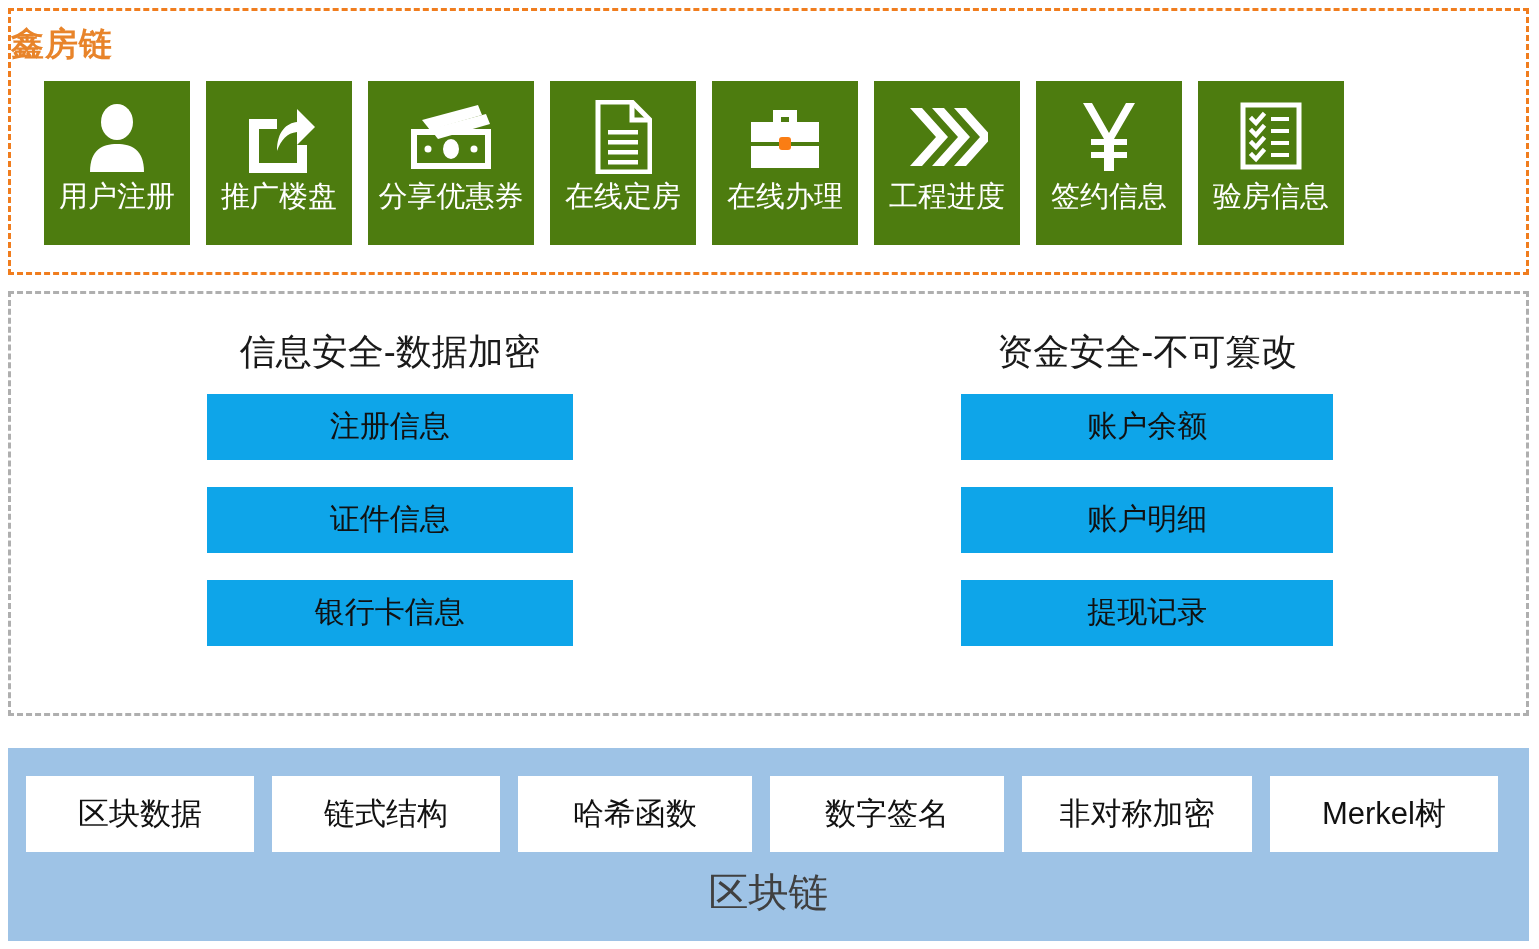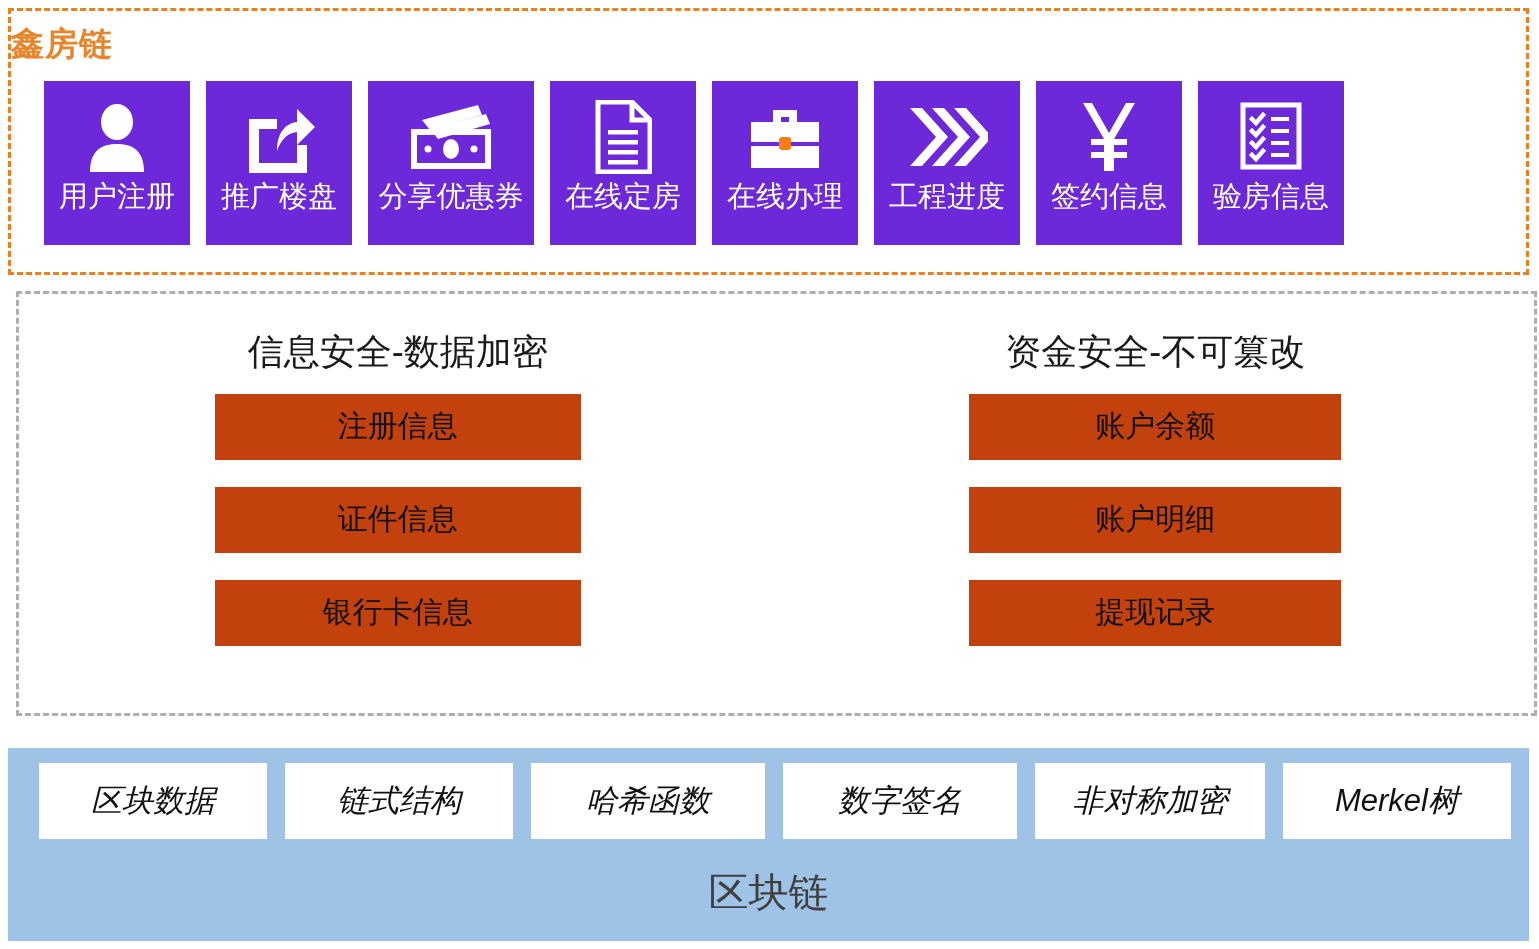--- a/index.html
+++ b/index.html
@@ -36,21 +36,21 @@
     left:0; top:70px;
     width:100%;
     height:164px;
     display:flex;
     justify-content:flex-start;
     align-items:flex-start;
     padding-left:33px;
     box-sizing:border-box;
   }
   .tile{
-    background:#6d28d9;
+    background:#4d7c0f;
     height:164px;
     margin-right:16px;
     display:flex;
     flex-direction:column;
     align-items:center;
     justify-content:flex-start;
     box-sizing:border-box;
     padding-top:14px;
   }
   .tile.w-normal{width:146px;}
@@ -67,21 +67,21 @@
     color:#ffffff;
     font-size:29px;
     line-height:1.05;
     white-space:nowrap;
     margin-top:2px;
   }
 
   
   .mid-section{
     position:absolute;
-    left:16px; top:291px;
+    left:8px; top:291px;
     width:1521px; height:425px;
     border:3px dashed #AFAFAF;
     box-sizing:border-box;
     background:#ffffff;
     display:flex;
   }
   .mid-col{
     flex:1;
     display:flex;
     flex-direction:column;
@@ -90,21 +90,21 @@
     box-sizing:border-box;
   }
   .mid-heading{
     font-size:36px;
     color:#1a1a1a;
     line-height:1.1;
     margin-bottom:22px;
     white-space:nowrap;
   }
   .mid-box{
-    background:#c2410c;
+    background:#0ea5e9;
     color:#111111;
     font-size:30px;
     height:66px;
     display:flex;
     align-items:center;
     justify-content:center;
     margin-bottom:27px;
     white-space:nowrap;
     box-sizing:border-box;
   }
@@ -115,26 +115,25 @@
   
   .bottom-section{
     position:absolute;
     left:8px; top:748px;
     width:1521px; height:193px;
     background:#9EC3E6;
     box-sizing:border-box;
   }
   .bottom-row{
     position:absolute;
-    left:0; top:15px;
-    width:100%;
-    display:flex;
-    padding-left:31px;
-    box-sizing:border-box;
-    font-style:italic;
+    left:0; top:28px;
+    width:100%;
+    display:flex;
+    padding-left:18px;
+    box-sizing:border-box;
   }
   .bc-box{
     background:#ffffff;
     height:76px;
     margin-right:18px;
     display:flex;
     align-items:center;
     justify-content:center;
     font-size:31px;
     color:#111111;

